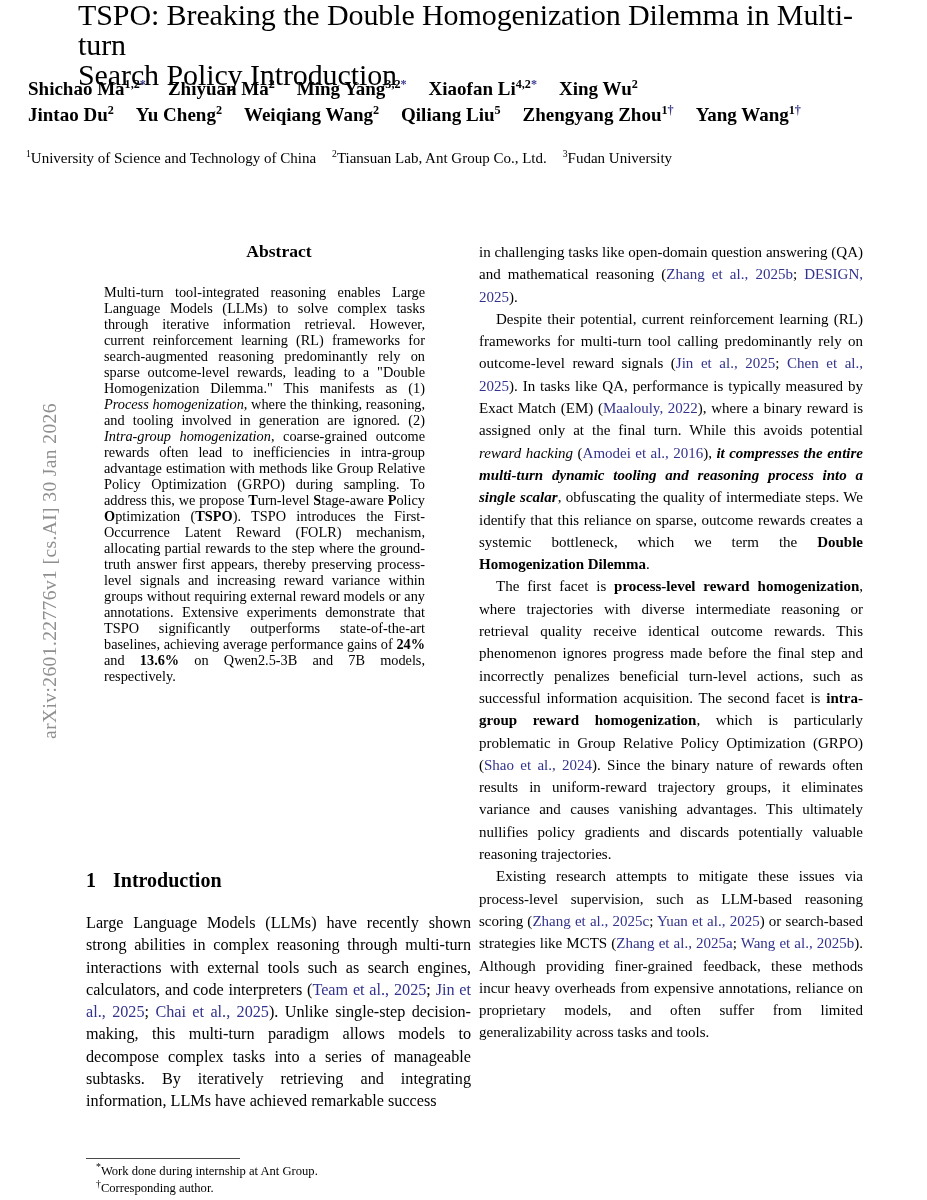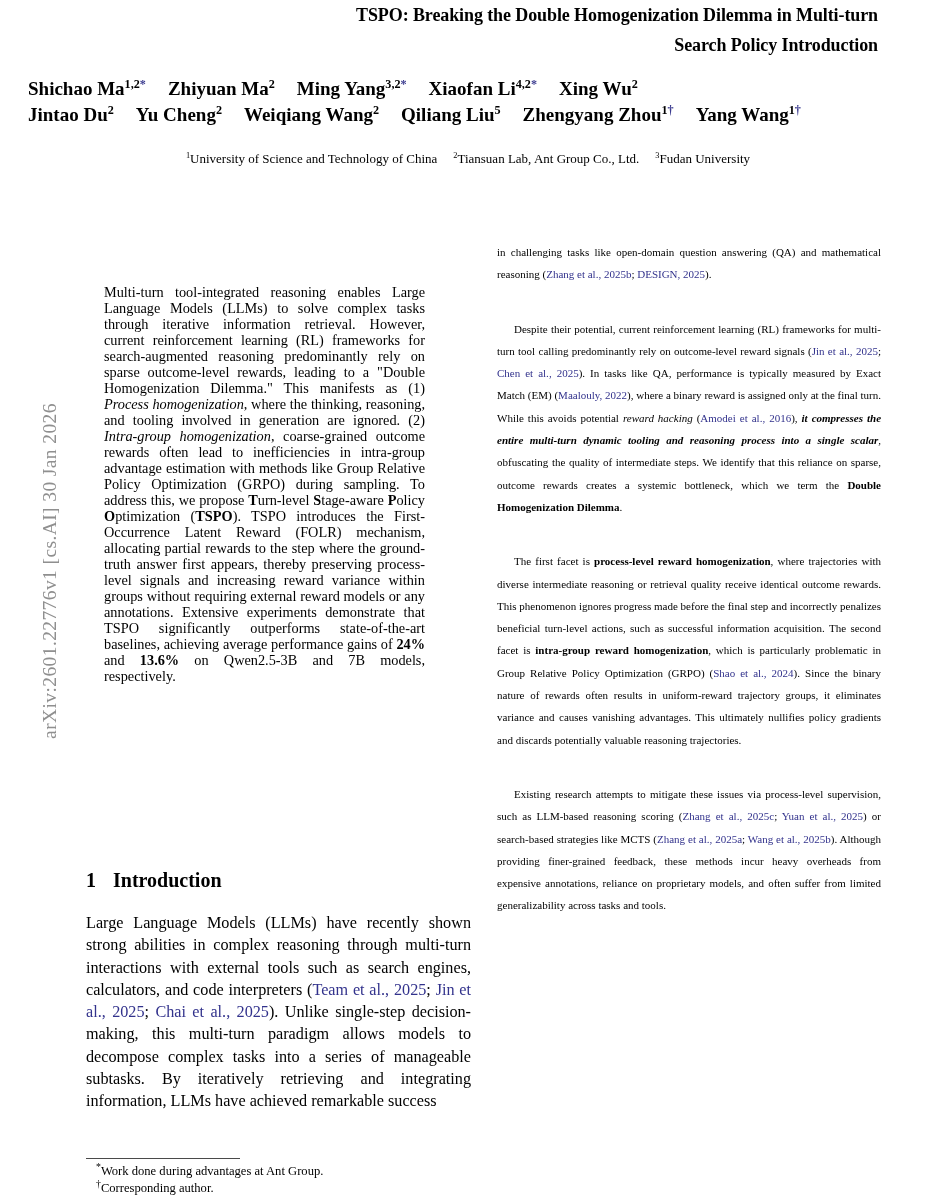--- a/index.html
+++ b/index.html
@@ -40,23 +40,23 @@
     width: 927px;
     height: 1200px;
   }
 
   
   .title {
     position: absolute;
     left: 78px;
     top: 0px;
     width: 800px;
-    text-align: right;
-    font-size: 18px;
-    font-weight: bold;
+    text-align: left;
+    font-size: 30px;
+    font-weight: normal;
     line-height: 30px;
     letter-spacing: -0.1px;
   }
   .title .tl { display: block; }
 
   
   .authors {
     position: absolute;
     left: 28px;
     top: 76px;
@@ -75,22 +75,22 @@
     line-height: 0;
     font-weight: bold;
   }
 
   
   .affils {
     position: absolute;
     left: 18px;
     top: 146px;
     width: 900px;
-    text-align: center;
-    font-size: 13px;
+    text-align: left;
+    font-size: 15px;
     line-height: 25px;
   }
   .affils .afrow { display: block; white-space: nowrap; }
   .affils .af { margin: 0 8px; }
   .affils sup { font-weight: normal; }
 
   
   .abstract-head {
     position: absolute;
     left: 119px;
@@ -129,35 +129,34 @@
     left: 86px;
     top: 912px;
     width: 385px;
     font-size: 16.2px;
     line-height: 22.3px;
     text-align: justify;
     text-justify: inter-word;
   }
   .col-right {
     position: absolute;
-    left: 497px;
+    left: 479px;
     top: 241px;
     width: 384px;
-    font-size: 11px;
+    font-size: 15px;
     line-height: 22.3px;
     text-align: justify;
     text-justify: inter-word;
   }
   .col-right p, .col-left p {
     margin: 0;
     text-indent: 0;
   }
   .col-right p.ind, .col-left p.ind {
     text-indent: 17px;
-    margin-top: 32px;
   }
 
   
   .cite { color: #32328c; }
 
   
   .footnote-rule {
     position: absolute;
     left: 86px;
     top: 1158px;
@@ -194,36 +193,37 @@
 
   <div class="authors">
     <span class="arow" id="authors-row1"><span class="nm">Shichao Ma<sup>1,2<span class="sym" style="color: rgb(59, 59, 143);">*</span></sup></span><span class="nm">Zhiyuan Ma<sup>2</sup></span><span class="nm">Ming Yang<sup>3,2<span class="sym" style="color: rgb(59, 59, 143);">*</span></sup></span><span class="nm">Xiaofan Li<sup>4,2<span class="sym" style="color: rgb(59, 59, 143);">*</span></sup></span><span class="nm">Xing Wu<sup>2</sup></span></span>
     <span class="arow" id="authors-row2"><span class="nm">Jintao Du<sup>2</sup></span><span class="nm">Yu Cheng<sup>2</sup></span><span class="nm">Weiqiang Wang<sup>2</sup></span><span class="nm">Qiliang Liu<sup>5</sup></span><span class="nm">Zhengyang Zhou<sup>1<span class="sym" style="color: rgb(59, 59, 143);">†</span></sup></span><span class="nm">Yang Wang<sup>1<span class="sym" style="color: rgb(59, 59, 143);">†</span></sup></span></span>
   </div>
 
   <div class="affils">
     <span class="afrow" id="affil-row1"><span class="af"><sup>1</sup>University of Science and Technology of China</span><span class="af"><sup>2</sup>Tiansuan Lab, Ant Group Co., Ltd.</span><span class="af"><sup>3</sup>Fudan University</span></span>
   </div>
 
+  <div class="abstract-head">Abstract</div>
   <div class="abstract-body" id="abstract-body"><span>Multi-turn tool-integrated reasoning enables Large Language Models (LLMs) to solve complex tasks through iterative information retrieval. However, current reinforcement learning (RL) frameworks for search-augmented reasoning predominantly rely on sparse outcome-level rewards, leading to a "Double Homogenization Dilemma." This manifests as (1) </span><em>Process homogenization</em><span>, where the thinking, reasoning, and tooling involved in generation are ignored. (2) </span><em>Intra-group homogenization</em><span>, coarse-grained outcome rewards often lead to inefficiencies in intra-group advantage estimation with methods like Group Relative Policy Optimization (GRPO) during sampling. To address this, we propose </span><b>T</b><span>urn-level </span><b>S</b><span>tage-aware </span><b>P</b><span>olicy </span><b>O</b><span>ptimization (</span><b>TSPO</b><span>). TSPO introduces the First-Occurrence Latent Reward (FOLR) mechanism, allocating partial rewards to the step where the ground-truth answer first appears, thereby preserving process-level signals and increasing reward variance within groups without requiring external reward models or any annotations. Extensive experiments demonstrate that TSPO significantly outperforms state-of-the-art baselines, achieving average performance gains of </span><b>24%</b><span> and </span><b>13.6%</b><span> on Qwen2.5-3B and 7B models, respectively.</span></div>
 
   <div class="sec-head">
     <span class="secnum">1</span><span>Introduction</span>
   </div>
 
   <div class="col-left" id="col-left">
       <p><span>Large Language Models (LLMs) have recently shown strong abilities in complex reasoning through multi-turn interactions with external tools such as search engines, calculators, and code interpreters (</span><span class="cite">Team et al.</span><span class="cite">, </span><span class="cite">2025</span><span>; </span><span class="cite">Jin et al.</span><span class="cite">, </span><span class="cite">2025</span><span>; </span><span class="cite">Chai et al.</span><span class="cite">, </span><span class="cite">2025</span><span>). Unlike single-step decision-making, this multi-turn paradigm allows models to decompose complex tasks into a series of manageable subtasks. By iteratively retrieving and integrating information, LLMs have achieved remarkable success</span></p>
     </div>
 
   <div class="col-right" id="col-right">
       <p><span>in challenging tasks like open-domain question answering (QA) and mathematical reasoning (</span><span class="cite">Zhang et al.</span><span class="cite">, </span><span class="cite">2025b</span><span>; </span><span class="cite">DESIGN</span><span class="cite">, </span><span class="cite">2025</span><span>).</span></p>
       <p class="ind"><span>Despite their potential, current reinforcement learning (RL) frameworks for multi-turn tool calling predominantly rely on outcome-level reward signals (</span><span class="cite">Jin et al.</span><span class="cite">, </span><span class="cite">2025</span><span>; </span><span class="cite">Chen et al.</span><span class="cite">, </span><span class="cite">2025</span><span>). In tasks like QA, performance is typically measured by Exact Match (EM) (</span><span class="cite">Maalouly</span><span class="cite">, </span><span class="cite">2022</span><span>), where a binary reward is assigned only at the final turn. While this avoids potential </span><em>reward hacking</em><span> (</span><span class="cite">Amodei et al.</span><span class="cite">, </span><span class="cite">2016</span><span>), </span><span class="bi">it compresses the entire multi-turn dynamic tooling and reasoning process into a single scalar</span><span>, obfuscating the quality of intermediate steps. We identify that this reliance on sparse, outcome rewards creates a systemic bottleneck, which we term the </span><b>Double Homogenization Dilemma</b><span>.</span></p>
       <p class="ind"><span>The first facet is </span><b>process-level reward homogenization</b><span>, where trajectories with diverse intermediate reasoning or retrieval quality receive identical outcome rewards. This phenomenon ignores progress made before the final step and incorrectly penalizes beneficial turn-level actions, such as successful information acquisition. The second facet is </span><b>intra-group reward homogenization</b><span>, which is particularly problematic in Group Relative Policy Optimization (GRPO) (</span><span class="cite">Shao et al.</span><span class="cite">, </span><span class="cite">2024</span><span>). Since the binary nature of rewards often results in uniform-reward trajectory groups, it eliminates variance and causes vanishing advantages. This ultimately nullifies policy gradients and discards potentially valuable reasoning trajectories.</span></p>
       <p class="ind"><span>Existing research attempts to mitigate these issues via process-level supervision, such as LLM-based reasoning scoring (</span><span class="cite">Zhang et al.</span><span class="cite">, </span><span class="cite">2025c</span><span>; </span><span class="cite">Yuan et al.</span><span class="cite">, </span><span class="cite">2025</span><span>) or search-based strategies like MCTS (</span><span class="cite">Zhang et al.</span><span class="cite">, </span><span class="cite">2025a</span><span>; </span><span class="cite">Wang et al.</span><span class="cite">, </span><span class="cite">2025b</span><span>). Although providing finer-grained feedback, these methods incur heavy overheads from expensive annotations, reliance on proprietary models, and often suffer from limited generalizability across tasks and tools.</span></p>
     </div>
 
   <div class="footnote-rule"></div>
   <div class="footnote" id="footnotes">
-      <span class="fnline"><sup>*</sup><span>Work done during advantages at Ant Group.</span></span>
+      <span class="fnline"><sup>*</sup><span>Work done during internship at Ant Group.</span></span>
       <span class="fnline"><sup>†</sup><span>Corresponding author.</span></span>
     </div>
 
 </div>
 
 </body></html>

